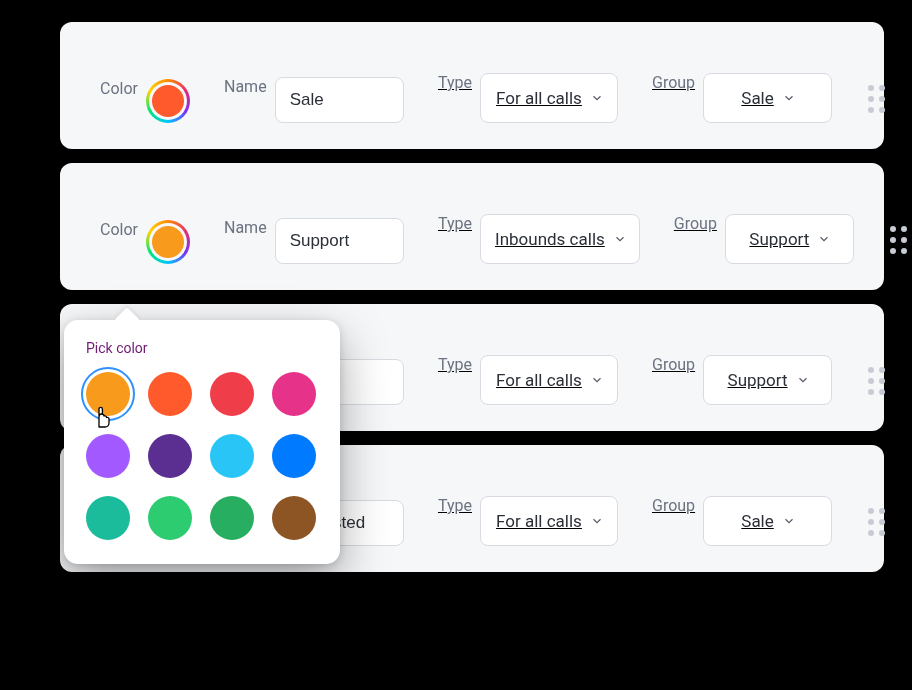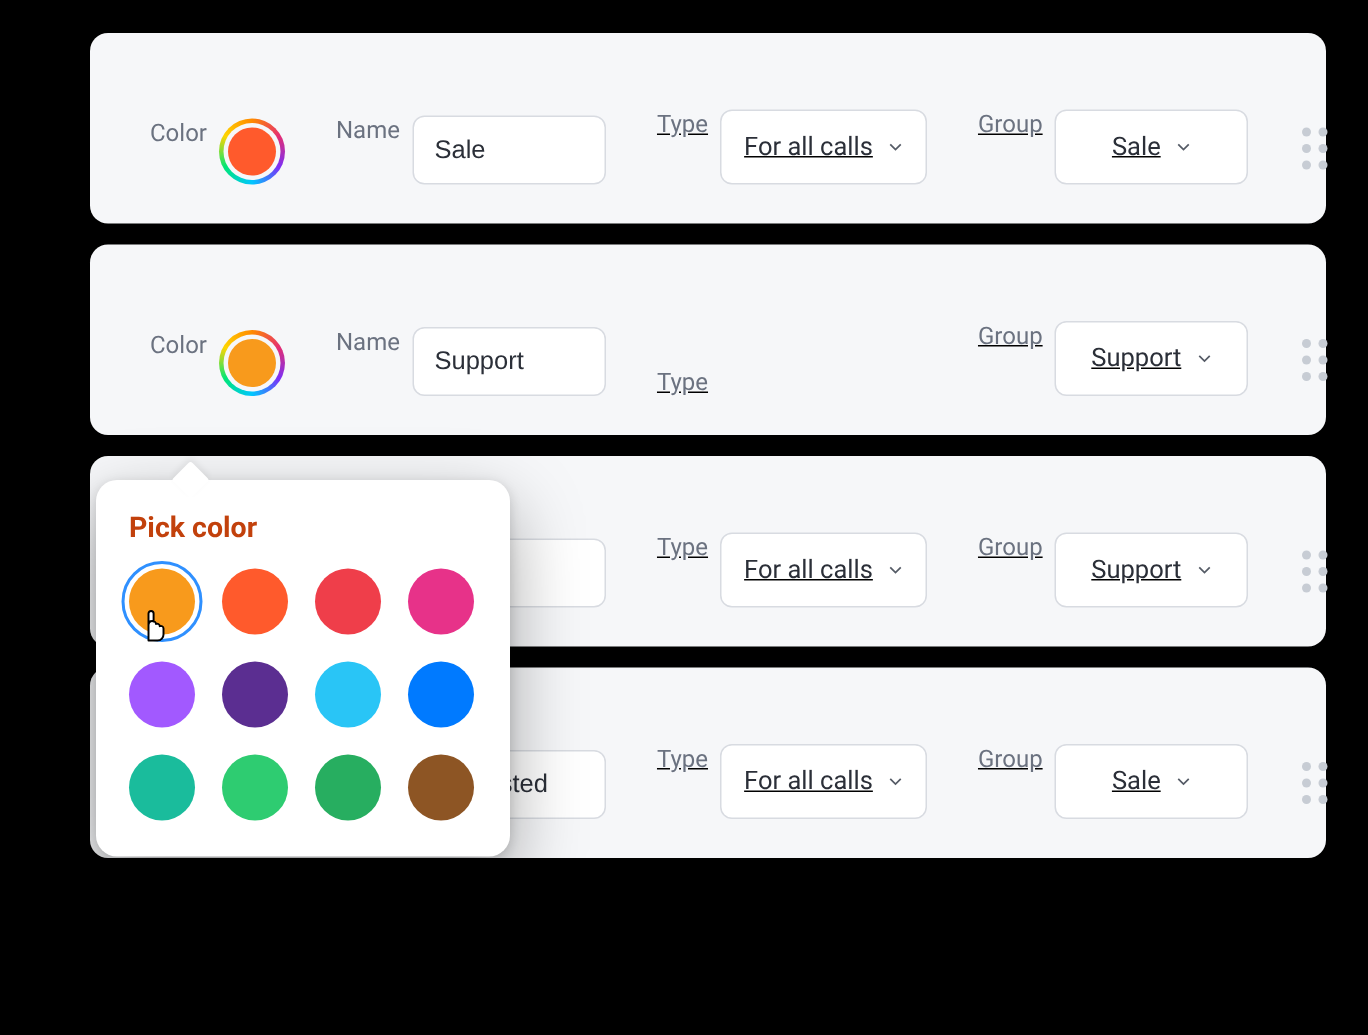--- a/index.html
+++ b/index.html
@@ -118,23 +118,23 @@
     content:"";
     position:absolute;
     top:-9px; left:54px;
     width:18px; height:18px;
     background:#fff;
     transform:rotate(45deg);
     border-radius:2px;
     box-shadow:-2px -2px 4px rgba(0,0,0,.06);
   }
   .popover-title {
-    font-size: 19px;
-    font-weight: 700;
-    color: #c2410c;
+    font-size: 14px;
+    font-weight: 400;
+    color: #701a75;
     margin-bottom: 16px;
   }
   .color-grid {
     display: grid;
     grid-template-columns: repeat(4, 44px);
     grid-auto-rows: 44px;
     gap: 18px;
     justify-content: start;
   }
   .color-dot {
@@ -214,20 +214,26 @@
             <div class="swatch-inner2" style="background:#f89a1c"></div>
           </div>
       </div>
     </div>
     <div class="field name-col">
       <div class="field-label">Name</div>
       <input class="text-input" value="Support" style="">
     </div>
     <div class="field type-col">
       <div class="field-label">Type</div>
+      <div class="select">
+        <span>Inbounds calls</span>
+        <svg class="chevron" viewBox="0 0 24 24">
+            <polyline points="6 9 12 15 18 9"></polyline>
+          </svg>
+      </div>
     </div>
     <div class="field group-col">
       <div class="field-label">Group</div>
       <div class="select">
         <span>Support</span>
         <svg class="chevron" viewBox="0 0 24 24">
             <polyline points="6 9 12 15 18 9"></polyline>
           </svg>
       </div>
     </div>

